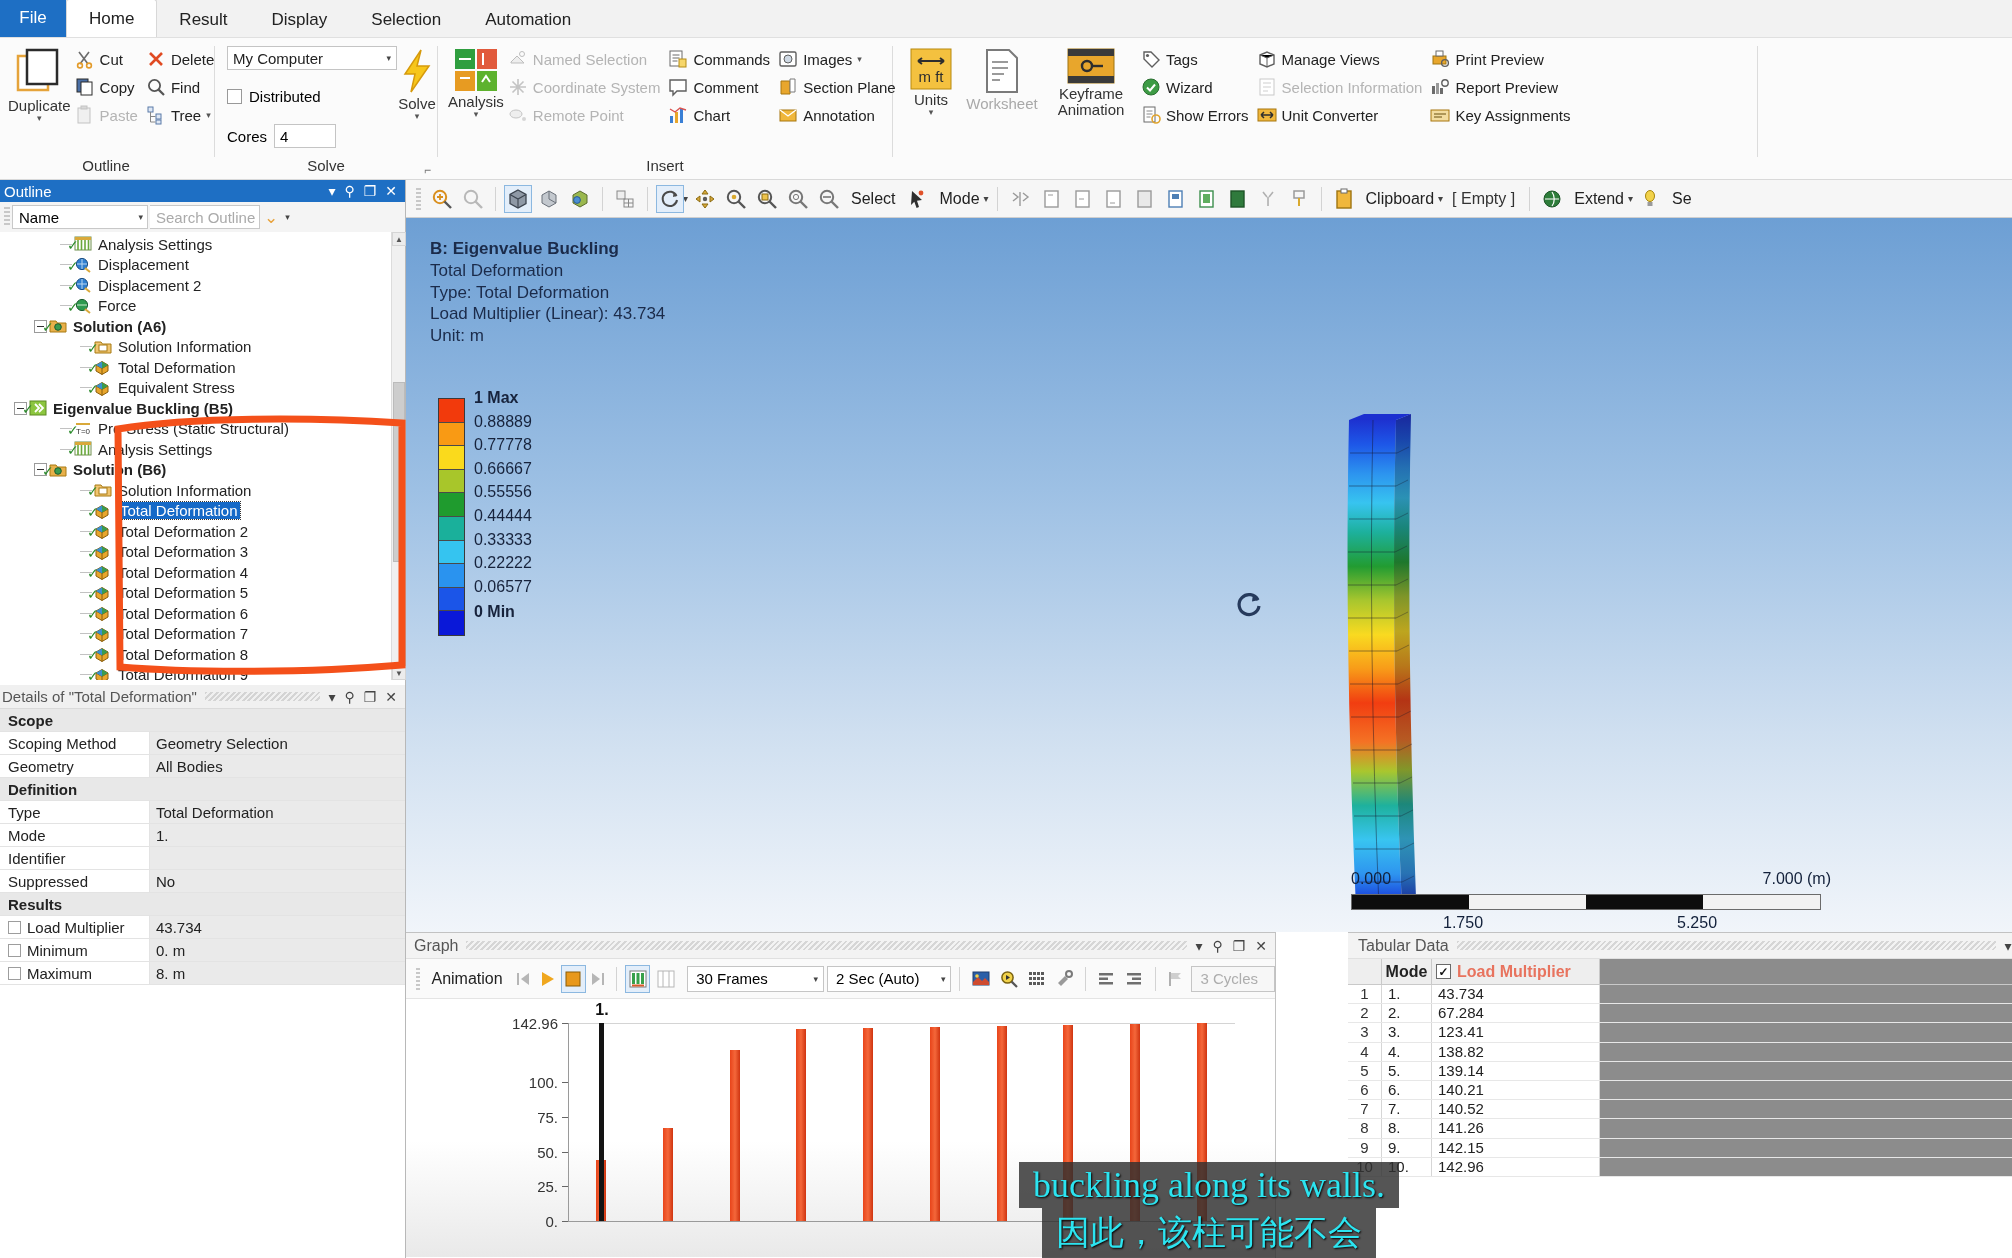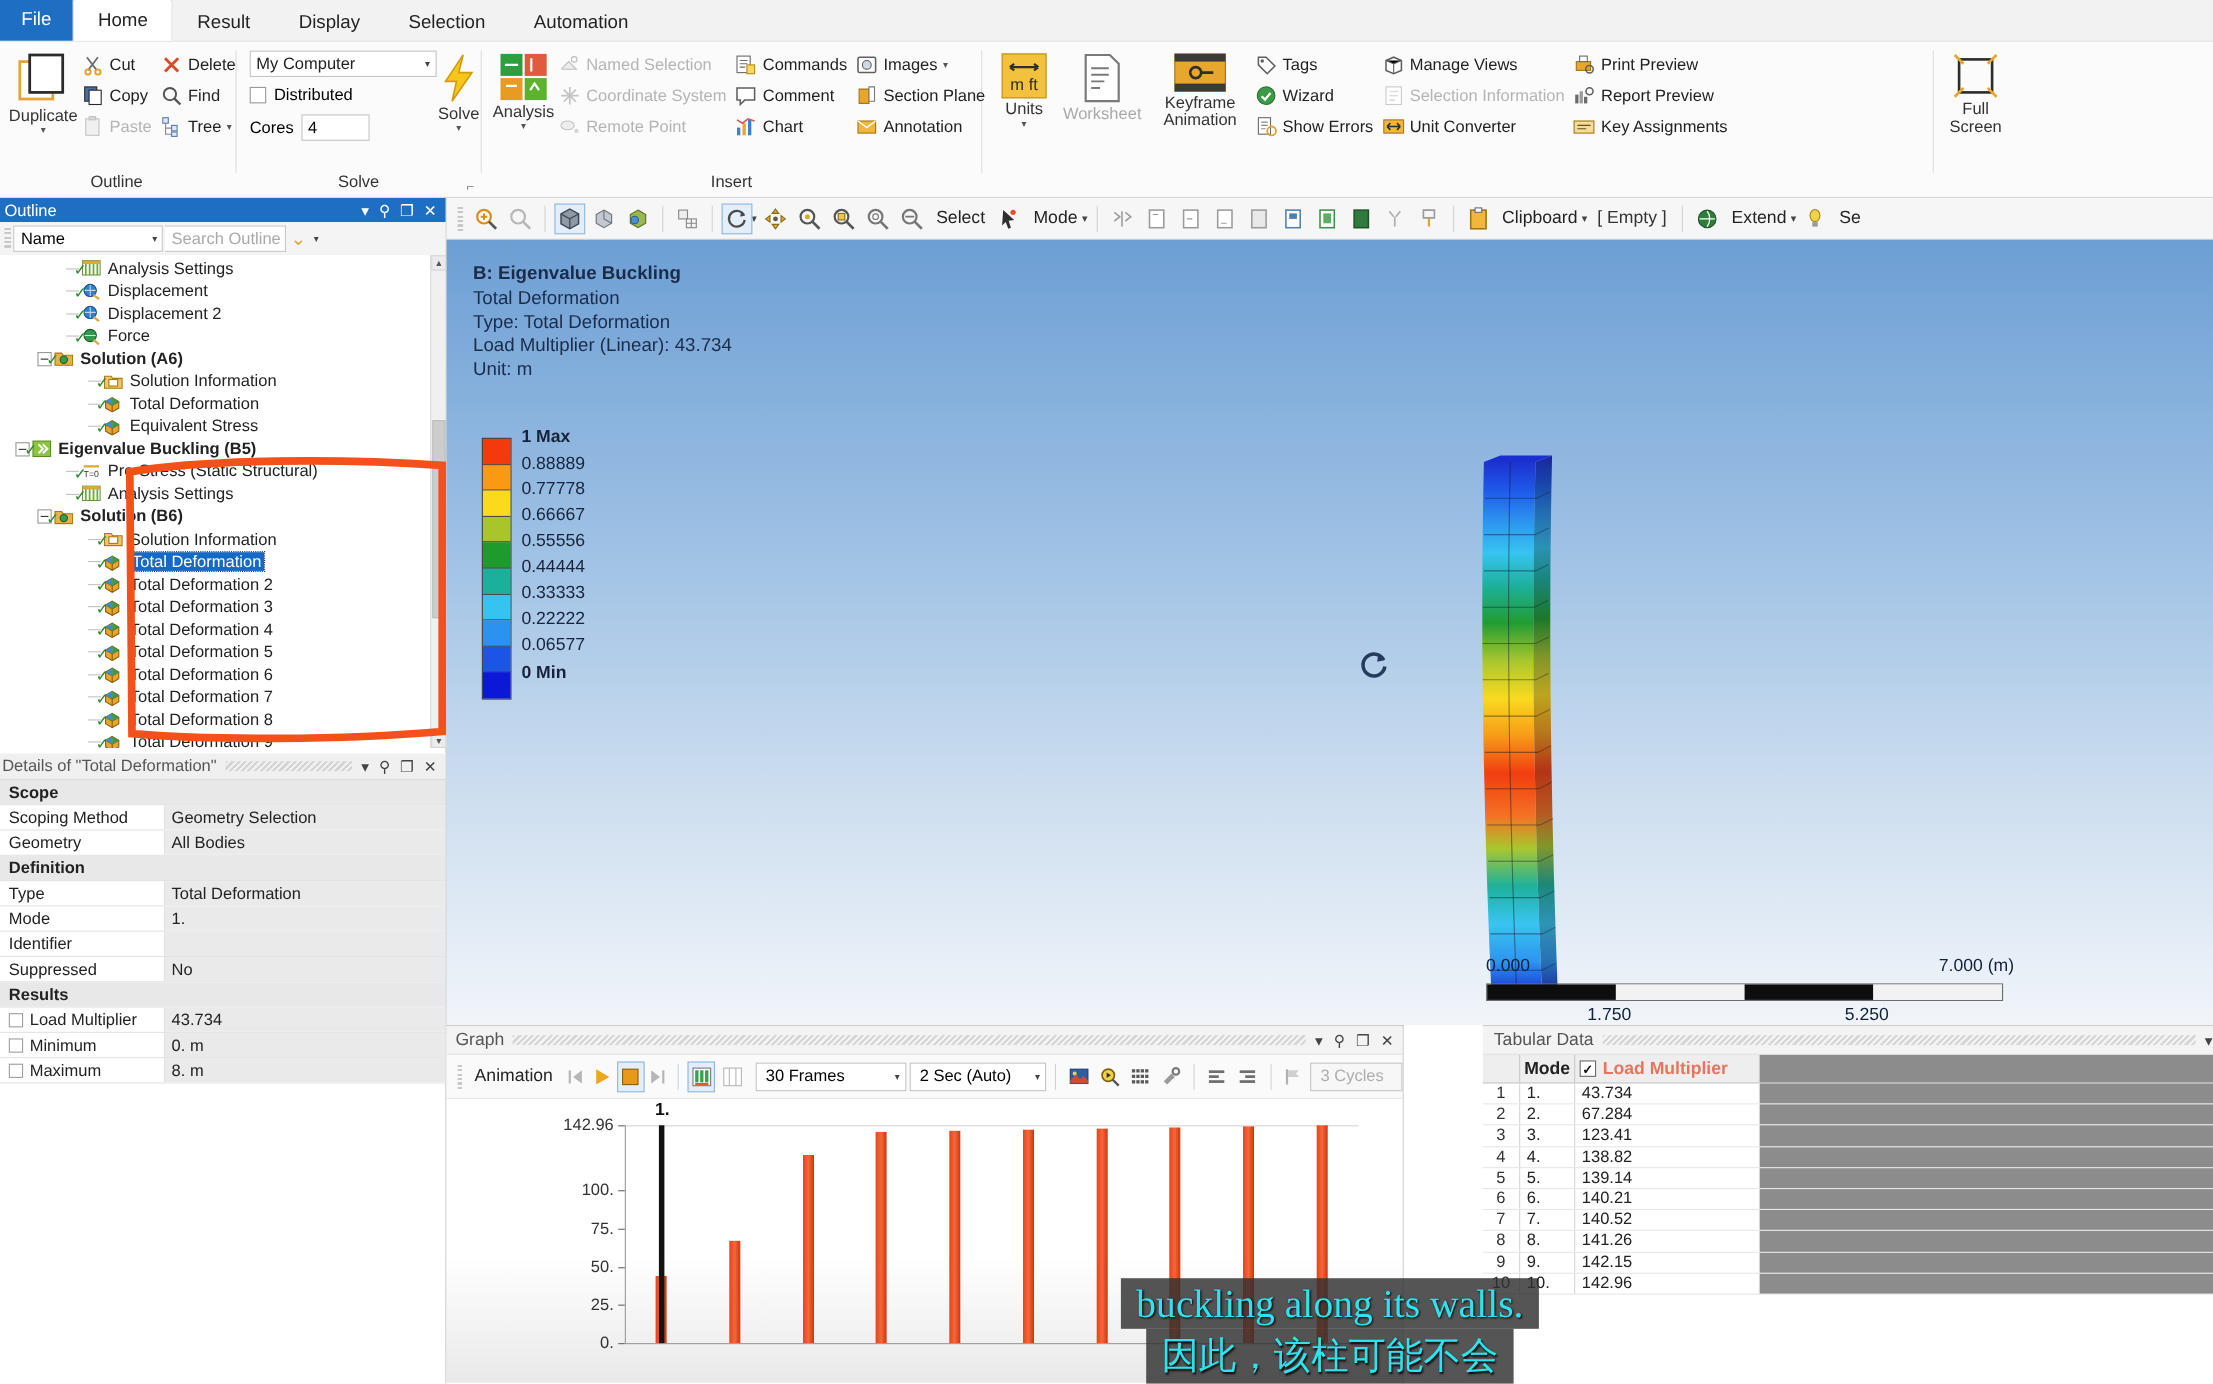--- a/index.html
+++ b/index.html
@@ -333,21 +333,21 @@
           </div>
         </div>
       </div>
       <div class="rgroup-label">Outline</div>
     </div>
 
     <div class="rsep"></div>
 
     <div class="rgroup" style="width:218px">
       <div class="rgroup-body">
-        <div class="col" style="gap:3px;padding-left:2px">
+        <div class="col" style="gap:13px;padding-left:2px">
           <div class="combo">
             <span class="cv">My Computer</span>
             <span class="ca">▾</span>
           </div>
           <div class="chkrow">
             <span class="chkbox"></span>
             <span>Distributed</span>
           </div>
           <div class="corerow">
             <span>Cores</span>
@@ -604,34 +604,20 @@
                 </svg>
             </span>
             <span>Key Assignments</span>
           </div>
         </div>
       </div>
     </div>
 
     <div class="rsep"></div>
 
-    <div class="rgroup" style="width:72px">
-      <div class="rgroup-body">
-        <div class="big-btn" style="width:62px">
-          <span class="ico" style="width:42px;height:42px">
-            <svg width="42" height="42" viewBox="0 0 42 42">
-                <rect x="6" y="6" width="30" height="30" fill="none" stroke="#2e2e2e" stroke-width="2.4"></rect>
-                <path d="M2 2l8 8M40 2l-8 8M2 40l8-8M40 40l-8-8" stroke="#e8a62c" stroke-width="2.4"></path>
-              </svg>
-          </span>
-          <span class="lbl">Full</span>
-          <span class="lbl" style="margin-top:0">Screen</span>
-        </div>
-      </div>
-    </div>
   </div>
 
   <div class="outline-panel">
     <div class="panel-title">
       <span style="padding-left:2px">Outline</span>
       <span class="tcaps">
         <span>▾</span>
         <span>⚲</span>
         <span>❐</span>
         <span>✕</span>

